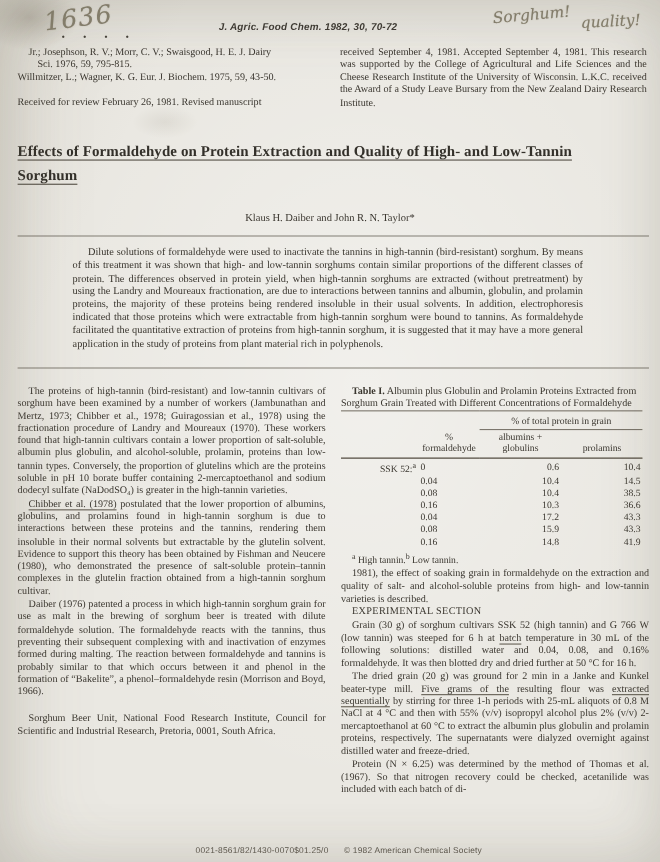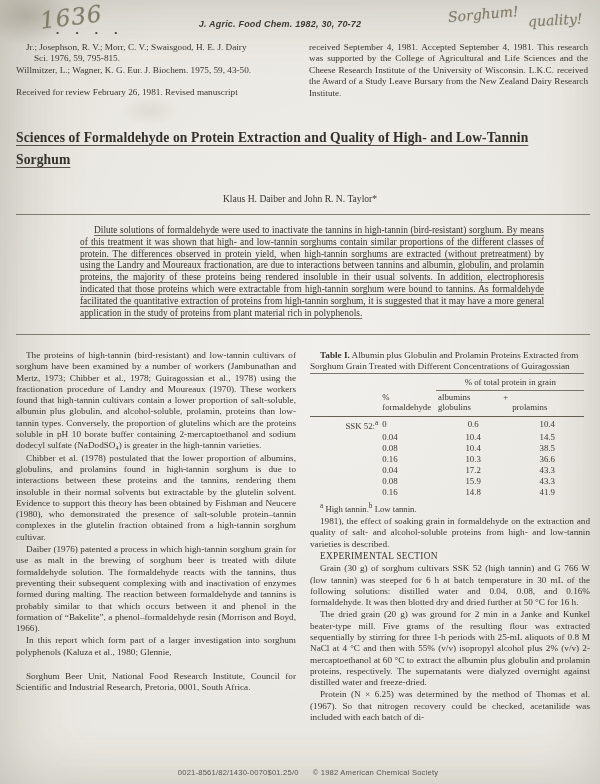--- a/index.html
+++ b/index.html
@@ -47,44 +47,44 @@
     text-decoration:underline;text-decoration-color:rgba(58,52,42,0.85);
     text-underline-offset:3px;text-decoration-thickness:1.2px;
   }
   .authors{position:absolute;top:193px;left:0;right:0;text-align:center;font-size:9.6px;color:#3a362f;}
 
   .rule{position:absolute;left:16px;right:10px;border-top:1px solid rgba(95,89,77,0.75);}
   .rule.r1{top:214px;}
   .rule.r2{top:334px;}
 
   .abstract{
-    position:absolute;top:225px;left:80px;width:464px;
+    position:absolute;top:225px;left:66px;width:464px;
     font-size:9.4px;line-height:11.8px;text-align:justify;text-indent:14px;color:#38342d;
-    text-decoration:underline;text-decoration-color:rgba(72,66,54,0.75);
+    text-decoration-color:rgba(72,66,54,0.75);
     text-underline-offset:2px;text-decoration-thickness:0.9px;
   }
 
   .columns{position:absolute;top:350px;left:16px;width:574px;display:flex;gap:14px;}
   .col{width:280px;font-size:9.2px;line-height:11.3px;text-align:justify;}
   .col p{margin:0 0 1px 0;text-indent:10px;}
-  .u-hand{text-decoration-color:rgba(66,60,48,0.8);
+  .u-hand{text-decoration:underline;text-decoration-color:rgba(66,60,48,0.8);
     text-underline-offset:2px;text-decoration-thickness:0.9px;}
   .affiliation{margin-top:13px;text-indent:10px;}
 
   .tbl-caption{margin:0 0 3px 0;text-indent:0;font-size:9.2px;line-height:11.2px;text-align:left;}
   .tbl-caption .cap-label{font-weight:bold;}
   table.data{width:98%;border-collapse:collapse;font-size:8.8px;color:#3a362f;
     border-top:1px solid rgba(95,89,77,0.8);margin-bottom:3px;}
   table.data th{font-weight:normal;padding:1px 2px;line-height:10.5px;vertical-align:bottom;}
   table.data th.group{text-align:center;border-bottom:1px solid rgba(95,89,77,0.8);padding:3px 4px 2px 4px;}
-  table.data thead tr.colhead th{border-bottom:1px solid rgba(95,89,77,0.8);padding-bottom:3px;}
+  table.data thead tr.colhead th{border-bottom:1px solid rgba(95,89,77,0.8);padding-bottom:3px;text-align:center;}
   table.data td{padding:0 2px;line-height:11px;}
   td.cultivar, th.cultivar{text-align:right;white-space:nowrap;width:68px;}
   td.fval{text-align:left;padding-left:10px;width:52px;}
-  td.num{text-align:center;width:72px;}
+  td.num{text-align:right;width:72px;}
   .tbl-footnote{font-size:8.7px;margin:3px 0 9px 2px;text-align:left;text-indent:0;}
   .tbl-footnote .fn-b{}
   .section-heading{font-size:9.3px;letter-spacing:0.3px;margin:7px 0 2px 0;text-indent:0;text-align:left;}
   .no-indent{text-indent:0;}
 
   .footer{
     position:absolute;bottom:7px;left:0;right:0;text-align:center;
     font-family:"Liberation Sans",sans-serif;font-size:7.6px;color:#5a554b;letter-spacing:0.2px;margin-left:16px;
   }
   .footer .code{margin-right:14px;}
@@ -105,41 +105,40 @@
   <div class="front-refs">
     <div class="fcol">
       <div class="ref-ind">Jr.; Josephson, R. V.; Morr, C. V.; Swaisgood, H. E. J. Dairy</div>
       <div class="ref-ind2">Sci. 1976, 59, 795-815.</div>
       <div>Willmitzer, L.; Wagner, K. G. Eur. J. Biochem. 1975, 59, 43-50.</div>
       <div class="received">Received for review February 26, 1981.  Revised manuscript</div>
     </div>
     <div class="fcol">received September 4, 1981.  Accepted September 4, 1981.  This research was supported by the College of Agricultural and Life Sciences and the Cheese Research Institute of the University of Wisconsin.  L.K.C. received the Award of a Study Leave Bursary from the New Zealand Dairy Research Institute.</div>
   </div>
 
-  <div class="title">Sciences of Formaldehyde on Protein Extraction and Quality of High- and Low-Tannin Sorghum</div>
+  <div class="title">Effects of Formaldehyde on Protein Extraction and Quality of High- and Low-Tannin Sorghum</div>
   <div class="authors">Klaus H. Daiber and John R. N. Taylor*</div>
 
   <div class="rule r1"></div>
 
   <div class="abstract">Dilute solutions of formaldehyde were used to inactivate the tannins in high-tannin (bird-resistant) sorghum.  By means of this treatment it was shown that high- and low-tannin sorghums contain similar proportions of the different classes of protein.  The differences observed in protein yield, when high-tannin sorghums are extracted (without pretreatment) by using the Landry and Moureaux fractionation, are due to interactions between tannins and albumin, globulin, and prolamin proteins, the majority of these proteins being rendered insoluble in their usual solvents.  In addition, electrophoresis indicated that those proteins which were extractable from high-tannin sorghum were bound to tannins.  As formaldehyde facilitated the quantitative extraction of proteins from high-tannin sorghum, it is suggested that it may have a more general application in the study of proteins from plant material rich in polyphenols.</div>
 
   <div class="rule r2"></div>
 
   <div class="columns">
 
     <div class="col">
       <p>The proteins of high-tannin (bird-resistant) and low-tannin cultivars of sorghum have been examined by a number of workers (Jambunathan and Mertz, 1973; Chibber et al., 1978; Guiragossian et al., 1978) using the fractionation procedure of Landry and Moureaux (1970). These workers found that high-tannin cultivars contain a lower proportion of salt-soluble, albumin plus globulin, and alcohol-soluble, prolamin, proteins than low-tannin types.  Conversely, the proportion of glutelins which are the proteins soluble in pH 10 borate buffer containing 2-mercaptoethanol and sodium dodecyl sulfate (NaDodSO₄) is greater in the high-tannin varieties.</p>
       <p><span class="u-hand">Chibber et al. (1978)</span><span> postulated that the lower proportion of albumins, globulins, and prolamins found in high-tannin sorghum is due to interactions between these proteins and the tannins, rendering them insoluble in their normal solvents but extractable by the glutelin solvent.  Evidence to support this theory has been obtained by Fishman and Neucere (1980), who demonstrated the presence of salt-soluble protein–tannin complexes in the glutelin fraction obtained from a high-tannin sorghum cultivar.</span></p>
       <p>Daiber (1976) patented a process in which high-tannin sorghum grain for use as malt in the brewing of sorghum beer is treated with dilute formaldehyde solution.  The formaldehyde reacts with the tannins, thus preventing their subsequent complexing with and inactivation of enzymes formed during malting.  The reaction between formaldehyde and tannins is probably similar to that which occurs between it and phenol in the formation of “Bakelite”, a phenol–formaldehyde resin (Morrison and Boyd, 1966).</p>
-      <p>In this report which form  part of a larger investigation into sorghum polyphenols (Kaluza et al., 1980; Glennie,</p>
       <div class="affiliation">Sorghum Beer Unit, National Food Research Institute, Council for Scientific and Industrial Research, Pretoria, 0001, South Africa.</div>
     </div>
 
     <div class="col">
-      <p class="tbl-caption"><span class="cap-label">Table I.</span><span>  Albumin plus Globulin and Prolamin Proteins Extracted from Sorghum Grain Treated with Different Concentrations of Guiragossian</span></p>
+      <p class="tbl-caption"><span class="cap-label">Table I.</span><span>  Albumin plus Globulin and Prolamin Proteins Extracted from Sorghum Grain Treated with Different Concentrations of Formaldehyde</span></p>
 
       <table class="data">
         <thead>
           <tr>
             <th colspan="2"></th>
             <th class="group" colspan="2">% of total protein in grain</th>
           </tr>
           <tr class="colhead">
             <th class="cultivar"></th>
             <th>% formaldehyde</th>

